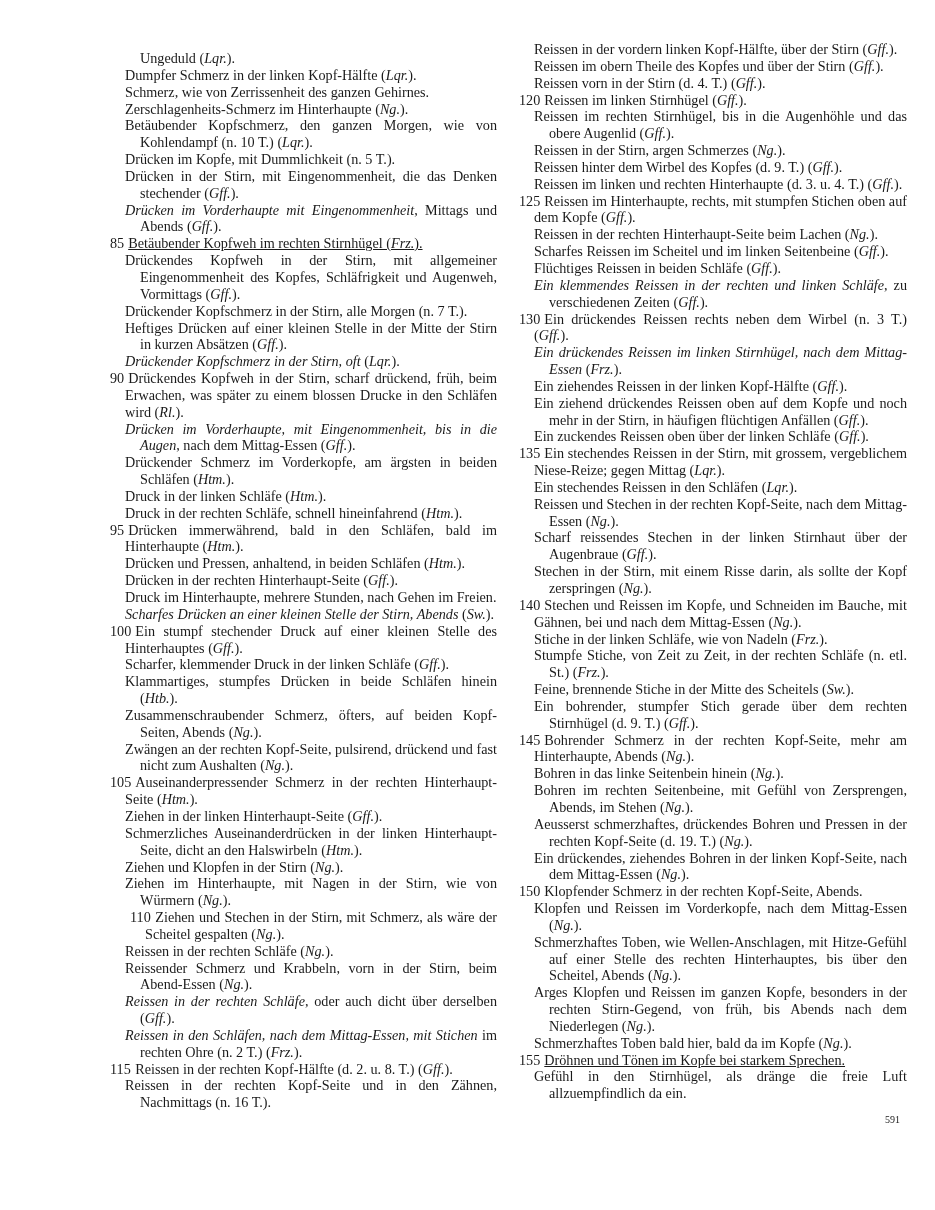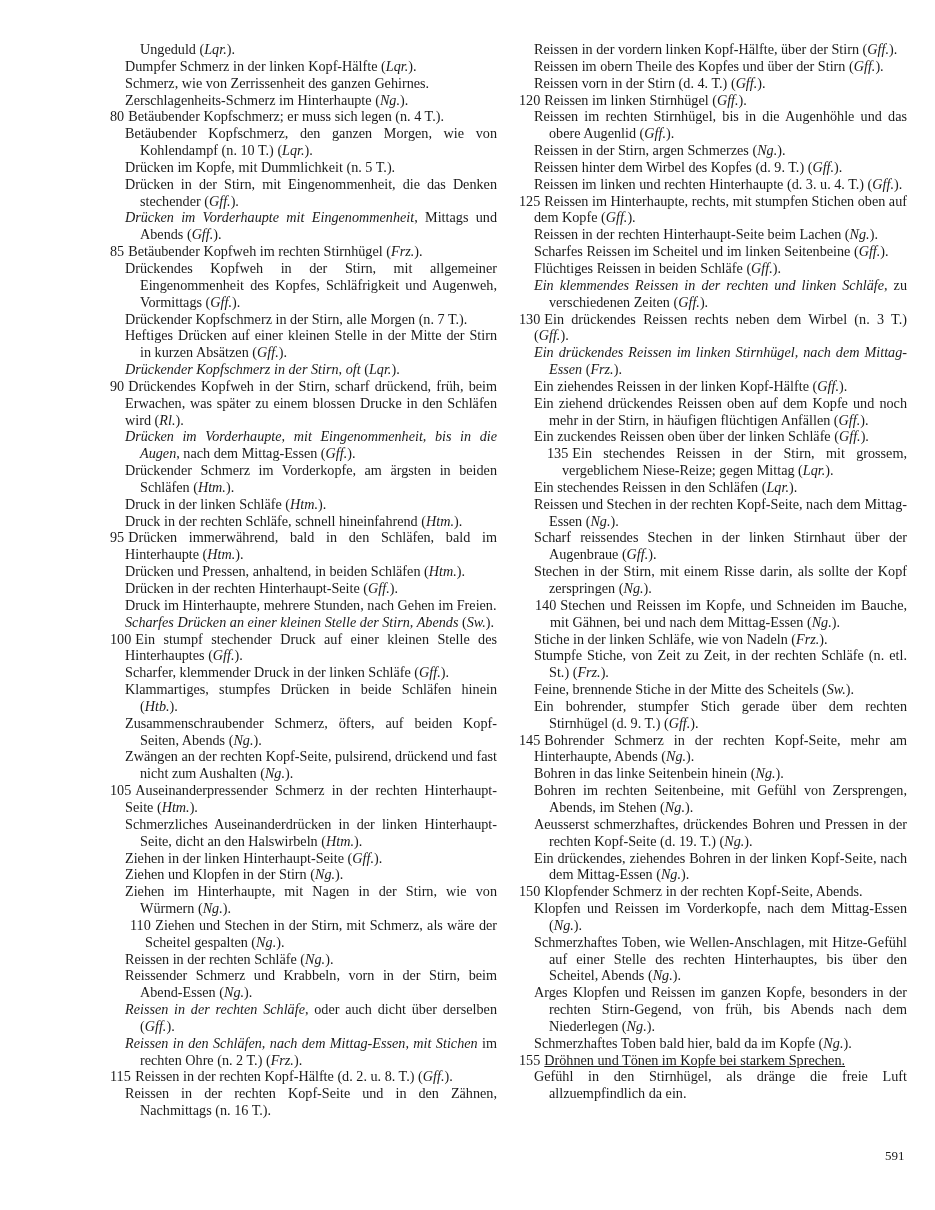--- a/index.html
+++ b/index.html
@@ -26,60 +26,59 @@
   .entry.numbered {
     padding-left: 15px;
     text-indent: 0;
   }
   .entry .num {
     position: absolute; left: 0; top: 0;
     text-indent: 0;
   }
   .seg-i { font-style: italic; }
   #page-number {
-    position: absolute; left: 885px; top: 1148px;
-    font-size: 13px;
+    position: absolute; left: 885px; top: 1112px;
+    font-size: 10px;
   }
 </style>
 </head>
 <body>
 
 <div id="col-left" class="col">
-    <p class="entry" style="padding-left: 30px; text-indent: 0px;"><span>Ungeduld (</span><span class="seg-i">Lqr.</span><span>).</span></p>
+    <p class="entry" style="padding-left: 30px; text-indent: 0px; margin-top: 9px;"><span>Ungeduld (</span><span class="seg-i">Lqr.</span><span>).</span></p>
     <p class="entry"><span>Dumpfer Schmerz in der linken Kopf-Hälfte (</span><span class="seg-i">Lqr.</span><span>).</span></p>
     <p class="entry"><span>Schmerz, wie von Zerrissenheit des ganzen Gehirnes.</span></p>
     <p class="entry"><span>Zerschlagenheits-Schmerz im Hinterhaupte (</span><span class="seg-i">Ng.</span><span>).</span></p>
-    <p class="entry numbered" style="padding-left: 15px; text-indent: 3.2px;"><span class="num">80</span><span>Betäubender Kopfschmerz; er muss sich legen (n. 4 T.).</span></p>
     <p class="entry"><span>Betäubender Kopfschmerz, den ganzen Morgen, wie von Kohlendampf (n. 10 T.) (</span><span class="seg-i">Lqr.</span><span>).</span></p>
     <p class="entry"><span>Drücken im Kopfe, mit Dummlichkeit (n. 5 T.).</span></p>
     <p class="entry"><span>Drücken in der Stirn, mit Eingenommenheit, die das Denken stechender (</span><span class="seg-i">Gff.</span><span>).</span></p>
     <p class="entry"><span class="seg-i">Drücken im Vorderhaupte mit Eingenommenheit</span><span>, Mittags und Abends (</span><span class="seg-i">Gff.</span><span>).</span></p>
-    <p class="entry numbered" style="padding-left: 15px; text-indent: 3.2px;"><span class="num">85</span><span>Betäubender Kopfweh im rechten Stirnhügel (</span><span class="seg-i">Frz.</span><span>).</span></p>
+    <p class="entry numbered" style="padding-left: 15px; text-indent: 3.2px; text-decoration: underline;"><span class="num">85</span><span>Betäubender Kopfweh im rechten Stirnhügel (</span><span class="seg-i">Frz.</span><span>).</span></p>
     <p class="entry"><span>Drückendes Kopfweh in der Stirn, mit allgemeiner Eingenommenheit des Kopfes, Schläfrigkeit und Augenweh, Vormittags (</span><span class="seg-i">Gff.</span><span>).</span></p>
     <p class="entry"><span>Drückender Kopfschmerz in der Stirn, alle Morgen (n. 7 T.).</span></p>
     <p class="entry"><span>Heftiges Drücken auf einer kleinen Stelle in der Mitte der Stirn in kurzen Absätzen (</span><span class="seg-i">Gff.</span><span>).</span></p>
     <p class="entry"><span class="seg-i">Drückender Kopfschmerz in der Stirn, oft</span><span> (</span><span class="seg-i">Lqr.</span><span>).</span></p>
     <p class="entry numbered" style="padding-left: 15px; text-indent: 3.2px;"><span class="num">90</span><span>Drückendes Kopfweh in der Stirn, scharf drückend, früh, beim Erwachen, was später zu einem blossen Drucke in den Schläfen wird (</span><span class="seg-i">Rl.</span><span>).</span></p>
     <p class="entry"><span class="seg-i">Drücken im Vorderhaupte, mit Eingenommenheit, bis in die Augen</span><span>, nach dem Mittag-Essen (</span><span class="seg-i">Gff.</span><span>).</span></p>
     <p class="entry"><span>Drückender Schmerz im Vorderkopfe, am ärgsten in beiden Schläfen (</span><span class="seg-i">Htm.</span><span>).</span></p>
     <p class="entry"><span>Druck in der linken Schläfe (</span><span class="seg-i">Htm.</span><span>).</span></p>
     <p class="entry"><span>Druck in der rechten Schläfe, schnell hineinfahrend (</span><span class="seg-i">Htm.</span><span>).</span></p>
     <p class="entry numbered" style="padding-left: 15px; text-indent: 3.2px;"><span class="num">95</span><span>Drücken immerwährend, bald in den Schläfen, bald im Hinterhaupte (</span><span class="seg-i">Htm.</span><span>).</span></p>
     <p class="entry"><span>Drücken und Pressen, anhaltend, in beiden Schläfen (</span><span class="seg-i">Htm.</span><span>).</span></p>
     <p class="entry"><span>Drücken in der rechten Hinterhaupt-Seite (</span><span class="seg-i">Gff.</span><span>).</span></p>
     <p class="entry"><span>Druck im Hinterhaupte, mehrere Stunden, nach Gehen im Freien.</span></p>
     <p class="entry"><span class="seg-i">Scharfes Drücken an einer kleinen Stelle der Stirn, Abends</span><span> (</span><span class="seg-i">Sw.</span><span>).</span></p>
     <p class="entry numbered" style="padding-left: 15px; text-indent: 10.3px;"><span class="num">100</span><span>Ein stumpf stechender Druck auf einer kleinen Stelle des Hinterhauptes (</span><span class="seg-i">Gff.</span><span>).</span></p>
     <p class="entry"><span>Scharfer, klemmender Druck in der linken Schläfe (</span><span class="seg-i">Gff.</span><span>).</span></p>
     <p class="entry"><span>Klammartiges, stumpfes Drücken in beide Schläfen hinein (</span><span class="seg-i">Htb.</span><span>).</span></p>
     <p class="entry"><span>Zusammenschraubender Schmerz, öfters, auf beiden Kopf-Seiten, Abends (</span><span class="seg-i">Ng.</span><span>).</span></p>
     <p class="entry"><span>Zwängen an der rechten Kopf-Seite, pulsirend, drückend und fast nicht zum Aushalten (</span><span class="seg-i">Ng.</span><span>).</span></p>
     <p class="entry numbered" style="padding-left: 15px; text-indent: 10.3px;"><span class="num">105</span><span>Auseinanderpressender Schmerz in der rechten Hinterhaupt-Seite (</span><span class="seg-i">Htm.</span><span>).</span></p>
+    <p class="entry"><span>Ziehen in der linken Hinterhaupt-Seite (</span><span class="seg-i">Gff.</span><span>).</span></p>
     <p class="entry"><span>Schmerzliches Auseinanderdrücken in der linken Hinterhaupt-Seite, dicht an den Halswirbeln (</span><span class="seg-i">Htm.</span><span>).</span></p>
-    <p class="entry"><span>Ziehen in der linken Hinterhaupt-Seite (</span><span class="seg-i">Gff.</span><span>).</span></p>
     <p class="entry"><span>Ziehen und Klopfen in der Stirn (</span><span class="seg-i">Ng.</span><span>).</span></p>
     <p class="entry"><span>Ziehen im Hinterhaupte, mit Nagen in der Stirn, wie von Würmern (</span><span class="seg-i">Ng.</span><span>).</span></p>
     <p class="entry numbered" style="padding-left: 15px; text-indent: 10.3px; margin-left: 20px;"><span class="num">110</span><span>Ziehen und Stechen in der Stirn, mit Schmerz, als wäre der Scheitel gespalten (</span><span class="seg-i">Ng.</span><span>).</span></p>
     <p class="entry"><span>Reissen in der rechten Schläfe (</span><span class="seg-i">Ng.</span><span>).</span></p>
     <p class="entry"><span>Reissender Schmerz und Krabbeln, vorn in der Stirn, beim Abend-Essen (</span><span class="seg-i">Ng.</span><span>).</span></p>
     <p class="entry"><span class="seg-i">Reissen in der rechten Schläfe</span><span>, oder auch dicht über derselben (</span><span class="seg-i">Gff.</span><span>).</span></p>
     <p class="entry"><span class="seg-i">Reissen in den Schläfen, nach dem Mittag-Essen, mit Stichen</span><span> im rechten Ohre (n. 2 T.) (</span><span class="seg-i">Frz.</span><span>).</span></p>
     <p class="entry numbered" style="padding-left: 15px; text-indent: 10.3px;"><span class="num">115</span><span>Reissen in der rechten Kopf-Hälfte (d. 2. u. 8. T.) (</span><span class="seg-i">Gff.</span><span>).</span></p>
     <p class="entry"><span>Reissen in der rechten Kopf-Seite und in den Zähnen, Nachmittags (n. 16 T.).</span></p>
   </div>
@@ -95,26 +94,26 @@
     <p class="entry numbered" style="padding-left: 15px; text-indent: 10.3px;"><span class="num">125</span><span>Reissen im Hinterhaupte, rechts, mit stumpfen Stichen oben auf dem Kopfe (</span><span class="seg-i">Gff.</span><span>).</span></p>
     <p class="entry"><span>Reissen in der rechten Hinterhaupt-Seite beim Lachen (</span><span class="seg-i">Ng.</span><span>).</span></p>
     <p class="entry"><span>Scharfes Reissen im Scheitel und im linken Seitenbeine (</span><span class="seg-i">Gff.</span><span>).</span></p>
     <p class="entry"><span>Flüchtiges Reissen in beiden Schläfe (</span><span class="seg-i">Gff.</span><span>).</span></p>
     <p class="entry"><span class="seg-i">Ein klemmendes Reissen in der rechten und linken Schläfe</span><span>, zu verschiedenen Zeiten (</span><span class="seg-i">Gff.</span><span>).</span></p>
     <p class="entry numbered" style="padding-left: 15px; text-indent: 10.3px;"><span class="num">130</span><span>Ein drückendes Reissen rechts neben dem Wirbel (n. 3 T.) (</span><span class="seg-i">Gff.</span><span>).</span></p>
     <p class="entry"><span class="seg-i">Ein drückendes Reissen im linken Stirnhügel, nach dem Mittag-Essen</span><span> (</span><span class="seg-i">Frz.</span><span>).</span></p>
     <p class="entry"><span>Ein ziehendes Reissen in der linken Kopf-Hälfte (</span><span class="seg-i">Gff.</span><span>).</span></p>
     <p class="entry"><span>Ein ziehend drückendes Reissen oben auf dem Kopfe und noch mehr in der Stirn, in häufigen flüchtigen Anfällen (</span><span class="seg-i">Gff.</span><span>).</span></p>
     <p class="entry"><span>Ein zuckendes Reissen oben über der linken Schläfe (</span><span class="seg-i">Gff.</span><span>).</span></p>
-    <p class="entry numbered" style="padding-left: 15px; text-indent: 10.3px; margin-left: 28px;"><span class="num">135</span><span>Ein stechendes Reissen in der Stirn, mit grossem, vergeblichem Niese-Reize; gegen Mittag (</span><span class="seg-i">Lqr.</span><span>).</span></p>
+    <p class="entry numbered" style="padding-left: 15px; text-indent: 10.3px;"><span class="num">135</span><span>Ein stechendes Reissen in der Stirn, mit grossem, vergeblichem Niese-Reize; gegen Mittag (</span><span class="seg-i">Lqr.</span><span>).</span></p>
     <p class="entry"><span>Ein stechendes Reissen in den Schläfen (</span><span class="seg-i">Lqr.</span><span>).</span></p>
     <p class="entry"><span>Reissen und Stechen in der rechten Kopf-Seite, nach dem Mittag-Essen (</span><span class="seg-i">Ng.</span><span>).</span></p>
     <p class="entry"><span>Scharf reissendes Stechen in der linken Stirnhaut über der Augenbraue (</span><span class="seg-i">Gff.</span><span>).</span></p>
     <p class="entry"><span>Stechen in der Stirn, mit einem Risse darin, als sollte der Kopf zerspringen (</span><span class="seg-i">Ng.</span><span>).</span></p>
-    <p class="entry numbered" style="padding-left: 15px; text-indent: 10.3px; margin-left: 16px;"><span class="num">140</span><span>Stechen und Reissen im Kopfe, und Schneiden im Bauche, mit Gähnen, bei und nach dem Mittag-Essen (</span><span class="seg-i">Ng.</span><span>).</span></p>
+    <p class="entry numbered" style="padding-left: 15px; text-indent: 10.3px;"><span class="num">140</span><span>Stechen und Reissen im Kopfe, und Schneiden im Bauche, mit Gähnen, bei und nach dem Mittag-Essen (</span><span class="seg-i">Ng.</span><span>).</span></p>
     <p class="entry"><span>Stiche in der linken Schläfe, wie von Nadeln (</span><span class="seg-i">Frz.</span><span>).</span></p>
     <p class="entry"><span>Stumpfe Stiche, von Zeit zu Zeit, in der rechten Schläfe (n. etl. St.) (</span><span class="seg-i">Frz.</span><span>).</span></p>
     <p class="entry"><span>Feine, brennende Stiche in der Mitte des Scheitels (</span><span class="seg-i">Sw.</span><span>).</span></p>
     <p class="entry"><span>Ein bohrender, stumpfer Stich gerade über dem rechten Stirnhügel (d. 9. T.) (</span><span class="seg-i">Gff.</span><span>).</span></p>
     <p class="entry numbered" style="padding-left: 15px; text-indent: 10.3px;"><span class="num">145</span><span>Bohrender Schmerz in der rechten Kopf-Seite, mehr am Hinterhaupte, Abends (</span><span class="seg-i">Ng.</span><span>).</span></p>
     <p class="entry"><span>Bohren in das linke Seitenbein hinein (</span><span class="seg-i">Ng.</span><span>).</span></p>
     <p class="entry"><span>Bohren im rechten Seitenbeine, mit Gefühl von Zersprengen, Abends, im Stehen (</span><span class="seg-i">Ng.</span><span>).</span></p>
     <p class="entry"><span>Aeusserst schmerzhaftes, drückendes Bohren und Pressen in der rechten Kopf-Seite (d. 19. T.) (</span><span class="seg-i">Ng.</span><span>).</span></p>
     <p class="entry"><span>Ein drückendes, ziehendes Bohren in der linken Kopf-Seite, nach dem Mittag-Essen (</span><span class="seg-i">Ng.</span><span>).</span></p>
     <p class="entry numbered" style="padding-left: 15px; text-indent: 10.3px;"><span class="num">150</span><span>Klopfender Schmerz in der rechten Kopf-Seite, Abends.</span></p>

